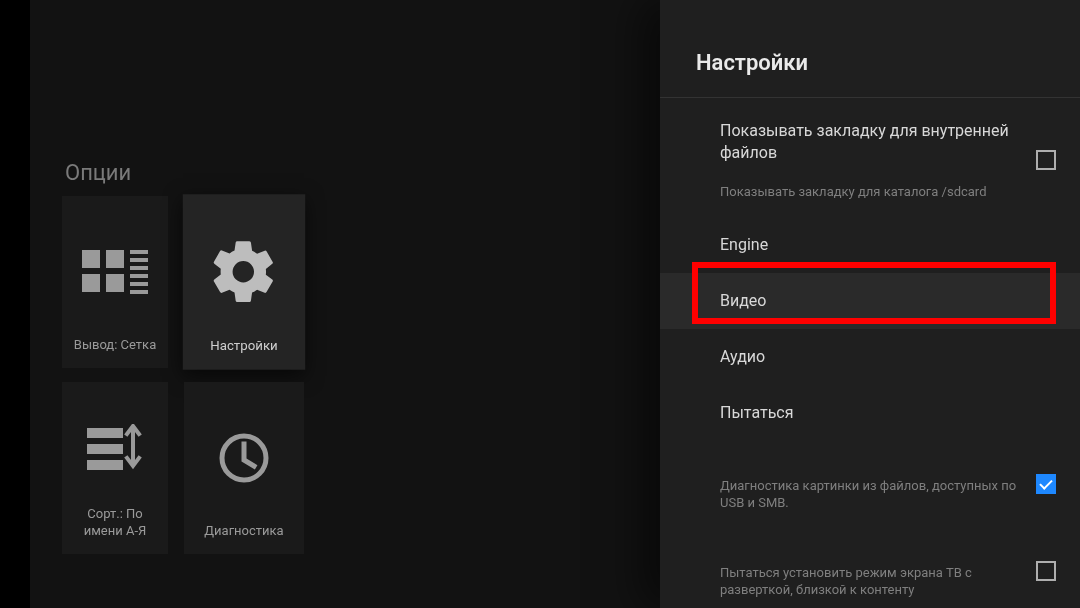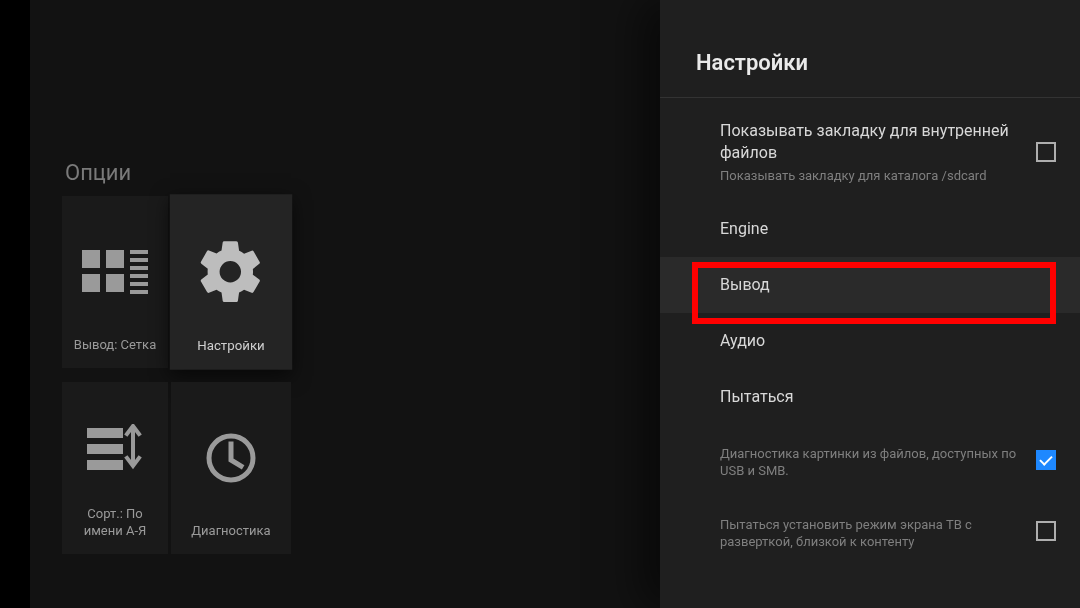--- a/index.html
+++ b/index.html
@@ -4,40 +4,40 @@
 <style>
   * { box-sizing: border-box; margin: 0; padding: 0; }
   html, body { width: 1080px; height: 608px; overflow: hidden; background: #000; font-family: "Segoe UI", Roboto, Arial, sans-serif; color: #ccc; }
   .stage { position: relative; width: 1080px; height: 608px; }
 
   
   .left-panel { position: absolute; left: 0; top: 0; width: 660px; height: 608px; background: #000; }
   .left-inner { position: absolute; left: 30px; top: 0; right: 0; bottom: 0; background: #121212; padding: 0 0 0 35px; }
   .options-title { position: absolute; top: 160px; left: 35px; font-size: 22px; color: #7a7a7a; font-weight: 400; }
 
-  .tiles { position: absolute; top: 196px; left: 32px; display: grid; grid-template-columns: 106px 120px; grid-auto-rows: 172px; gap: 14px 3px; }
+  .tiles { position: absolute; top: 196px; left: 32px; display: grid; grid-template-columns: 106px 120px; grid-auto-rows: 172px; gap: 14px 16px; }
   .tile { background: #1a1a1a; display: flex; flex-direction: column; align-items: center; justify-content: flex-end; padding: 12px 6px 14px 6px; text-align: center; position: relative; }
   .tile .icon-wrap { flex: 1; display: flex; align-items: center; justify-content: center; width: 100%; }
   .tile-label { font-size: 13px; line-height: 1.35; color: #9a9a9a; }
 
   .tile.focus { background: #242424; box-shadow: 0 6px 18px rgba(0,0,0,0.6); transform: scale(1.02); }
   .tile.focus .tile-label { color: #cfcfcf; }
   
 
   
   .right-panel { position: absolute; right: 0; top: 0; width: 420px; height: 608px; background: #1f1f1f; box-shadow: -20px 0 40px rgba(0,0,0,0.5); }
   .panel-header { padding: 50px 0 22px 36px; }
   .panel-title { font-size: 22px; color: #eaeaea; font-weight: 600; }
   .panel-divider { height: 1px; background: #333; margin: 0; }
 
   .list { position: absolute; top: 104px; left: 0; right: 0; bottom: 0; padding-bottom: 20px; }
   .row { display: flex; align-items: center; padding: 16px 24px 16px 60px; min-height: 56px; position: relative; }
   .row .texts { flex: 1; padding-right: 12px; }
   .row .primary { font-size: 16px; color: #d8d8d8; line-height: 1.35; }
-  .row .secondary { font-size: 13px; color: #7f7f7f; line-height: 1.35; margin-top: 4px; }
+  .row .secondary { font-size: 13px; color: #7f7f7f; line-height: 1.35; margin-top: 20px; }
   .row .cb { width: 20px; height: 20px; border: 2px solid #aeaeae; display: flex; align-items: center; justify-content: center; }
   .row .cb.checked { background: #1e88ff; border-color: #1e88ff; }
   .row .cb.checked::after { content: ""; width: 10px; height: 5px; border-left: 2.5px solid #fff; border-bottom: 2.5px solid #fff; transform: rotate(-45deg) translate(1px,-1px); }
 
   .row.highlight { background: #2a2a2a; }
   .red-frame { position: absolute; border: 6px solid #ff0000; pointer-events: none; }
 
   svg { display: block; }
 </style>
 </head>
@@ -125,21 +125,21 @@
       </div>
 
       <div class="row">
         <div class="texts">
             <div class="primary">Engine</div>
           </div>
       </div>
 
       <div class="row highlight">
         <div class="texts">
-            <div class="primary">Вывод</div>
+            <div class="primary">Видео</div>
           </div>
       </div>
 
       <div class="row">
         <div class="texts">
             <div class="primary">Аудио</div>
           </div>
       </div>
 
       <div class="row">

